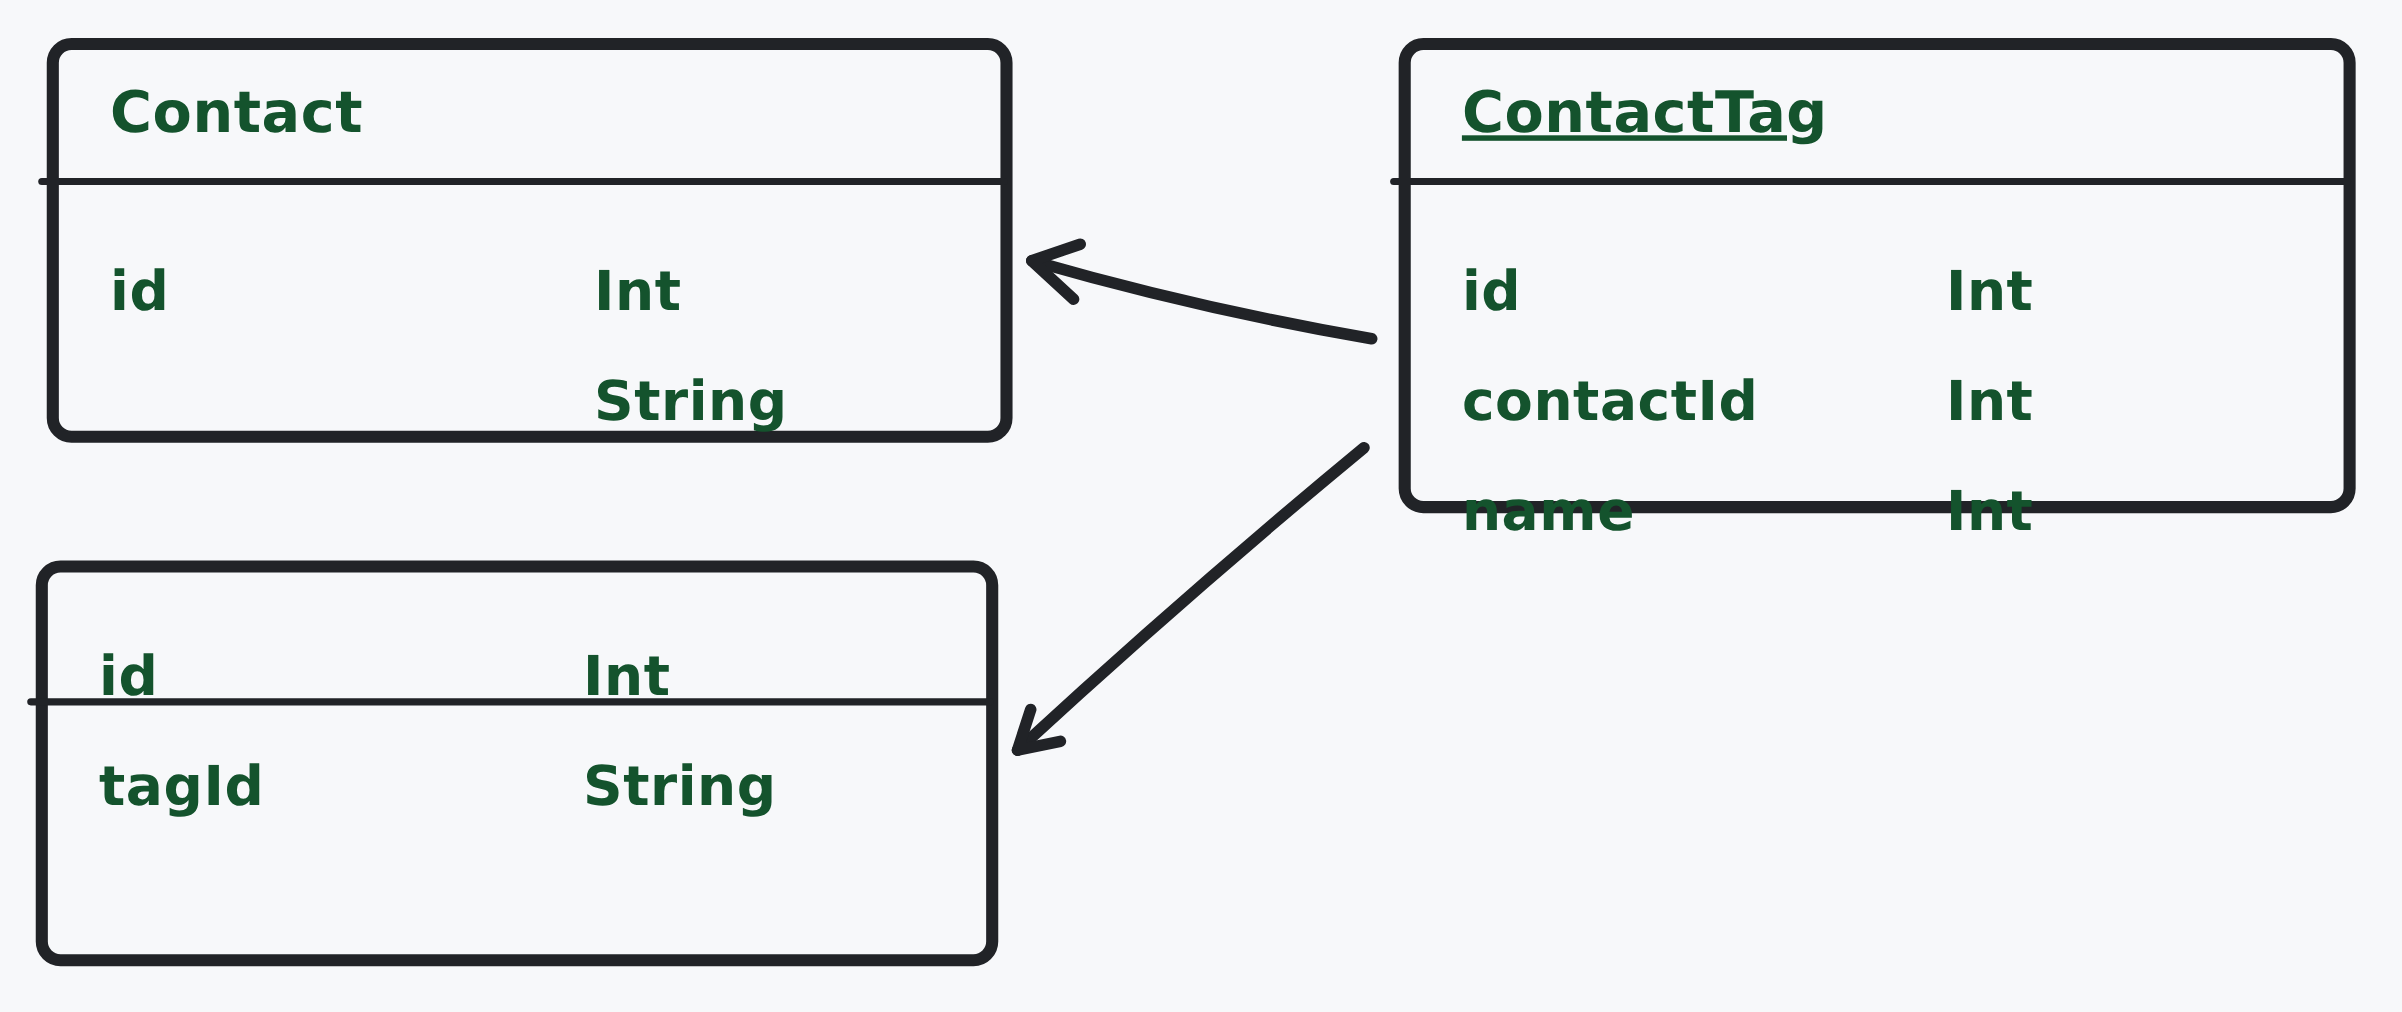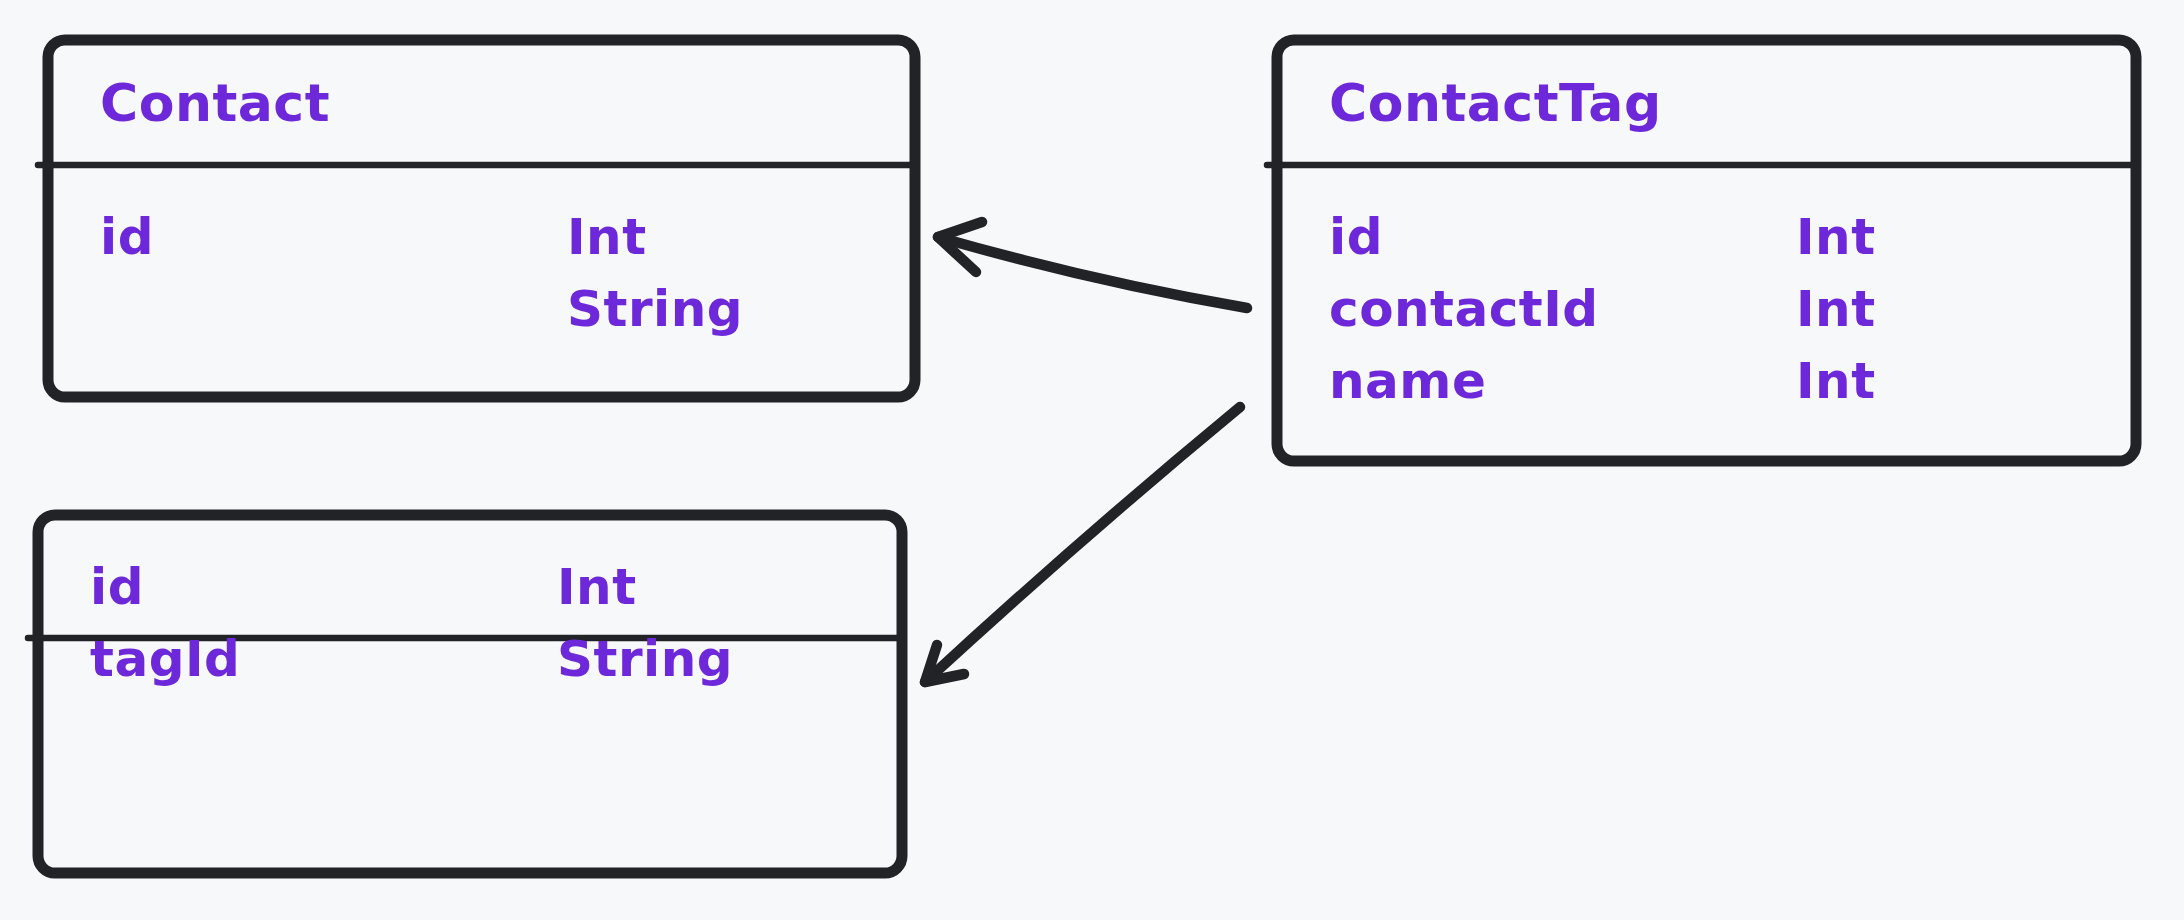--- a/index.html
+++ b/index.html
@@ -5,21 +5,21 @@
   html, body { margin: 0; padding: 0; }
   body { background: #f7f8fa; }
 
   .canvas {
     position: relative;
     width: 2184px;
     height: 920px;
     background: #f7f8fa;
     overflow: hidden;
     font-family: "DejaVu Sans", "Liberation Sans", sans-serif;
-    color: #6d28d9;
+    color: #14532d;
   }
 
   .shapes-layer {
     position: absolute;
     left: 0; top: 0;
     width: 2184px; height: 920px;
     pointer-events: none;
   }
 
   .entity {
@@ -46,32 +46,33 @@
     box-sizing: border-box;
   }
 
   .field-row {
     position: relative;
     height: 72px;
     display: flex;
     align-items: center;
     padding-left: 52px;
     box-sizing: border-box;
+    margin-top: 28px;
   }
 
   .field-name, .field-type {
     font-size: 50px;
     font-weight: 700;
     letter-spacing: 0.5px;
     white-space: nowrap;
   }
 
   .field-type {
     position: absolute;
-    left: 519px;
+    left: 492px;
     top: 50%;
     transform: translateY(-50%);
   }
 </style>
 </head>
 <body>
 
 <div class="canvas">
 
   <svg class="shapes-layer" width="2184" height="920" viewBox="0 0 2184 920" fill="none" stroke="#212327" stroke-linecap="round" stroke-linejoin="round">
@@ -105,21 +106,21 @@
         <span class="field-name">id</span>
         <span class="field-type">Int</span>
       </div>
       <div class="field-row">
         <span class="field-type">String</span>
       </div>
     </div>
   </div>
 
   <div class="entity" style="left:1277px; top:40px; width:859px; height:421px;">
-    <div class="entity-header" style="height:125px;">
+    <div class="entity-header" style="height:125px;text-decoration:underline;">
       <span class="entity-title">ContactTag</span>
     </div>
     <div class="entity-body">
       <div class="field-row">
         <span class="field-name">id</span>
         <span class="field-type">Int</span>
       </div>
       <div class="field-row">
         <span class="field-name">contactId</span>
         <span class="field-type">Int</span>

